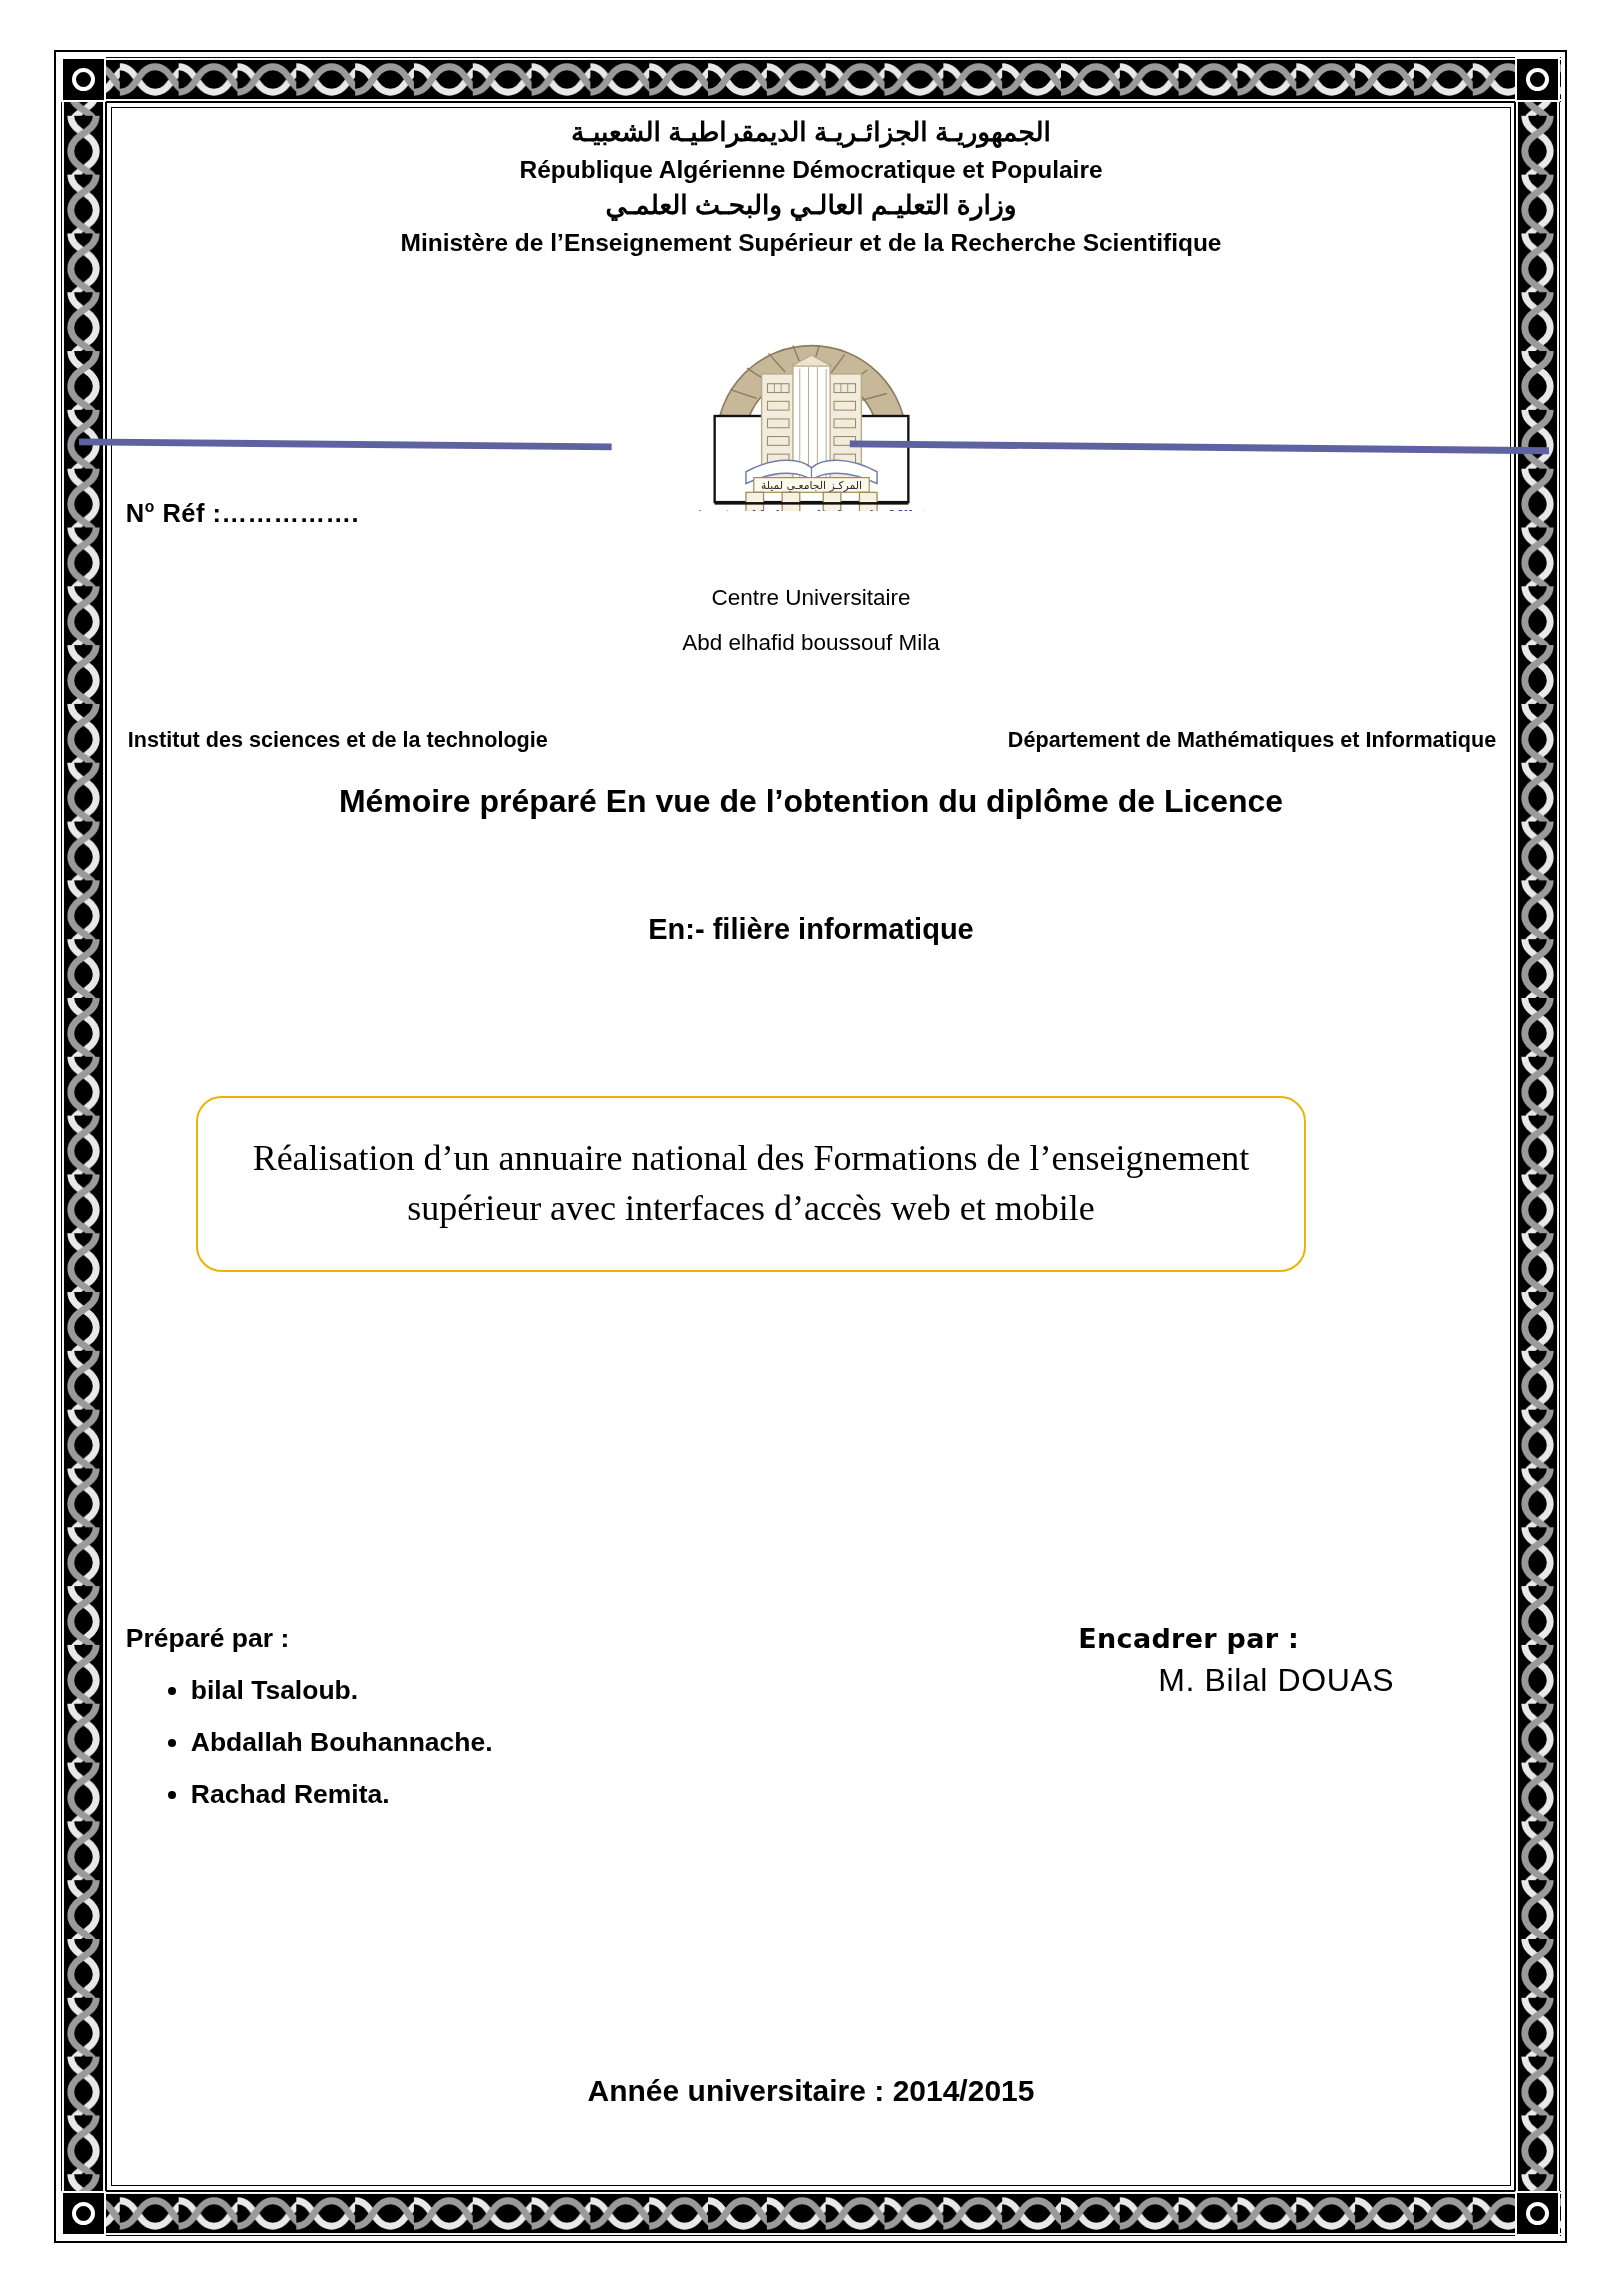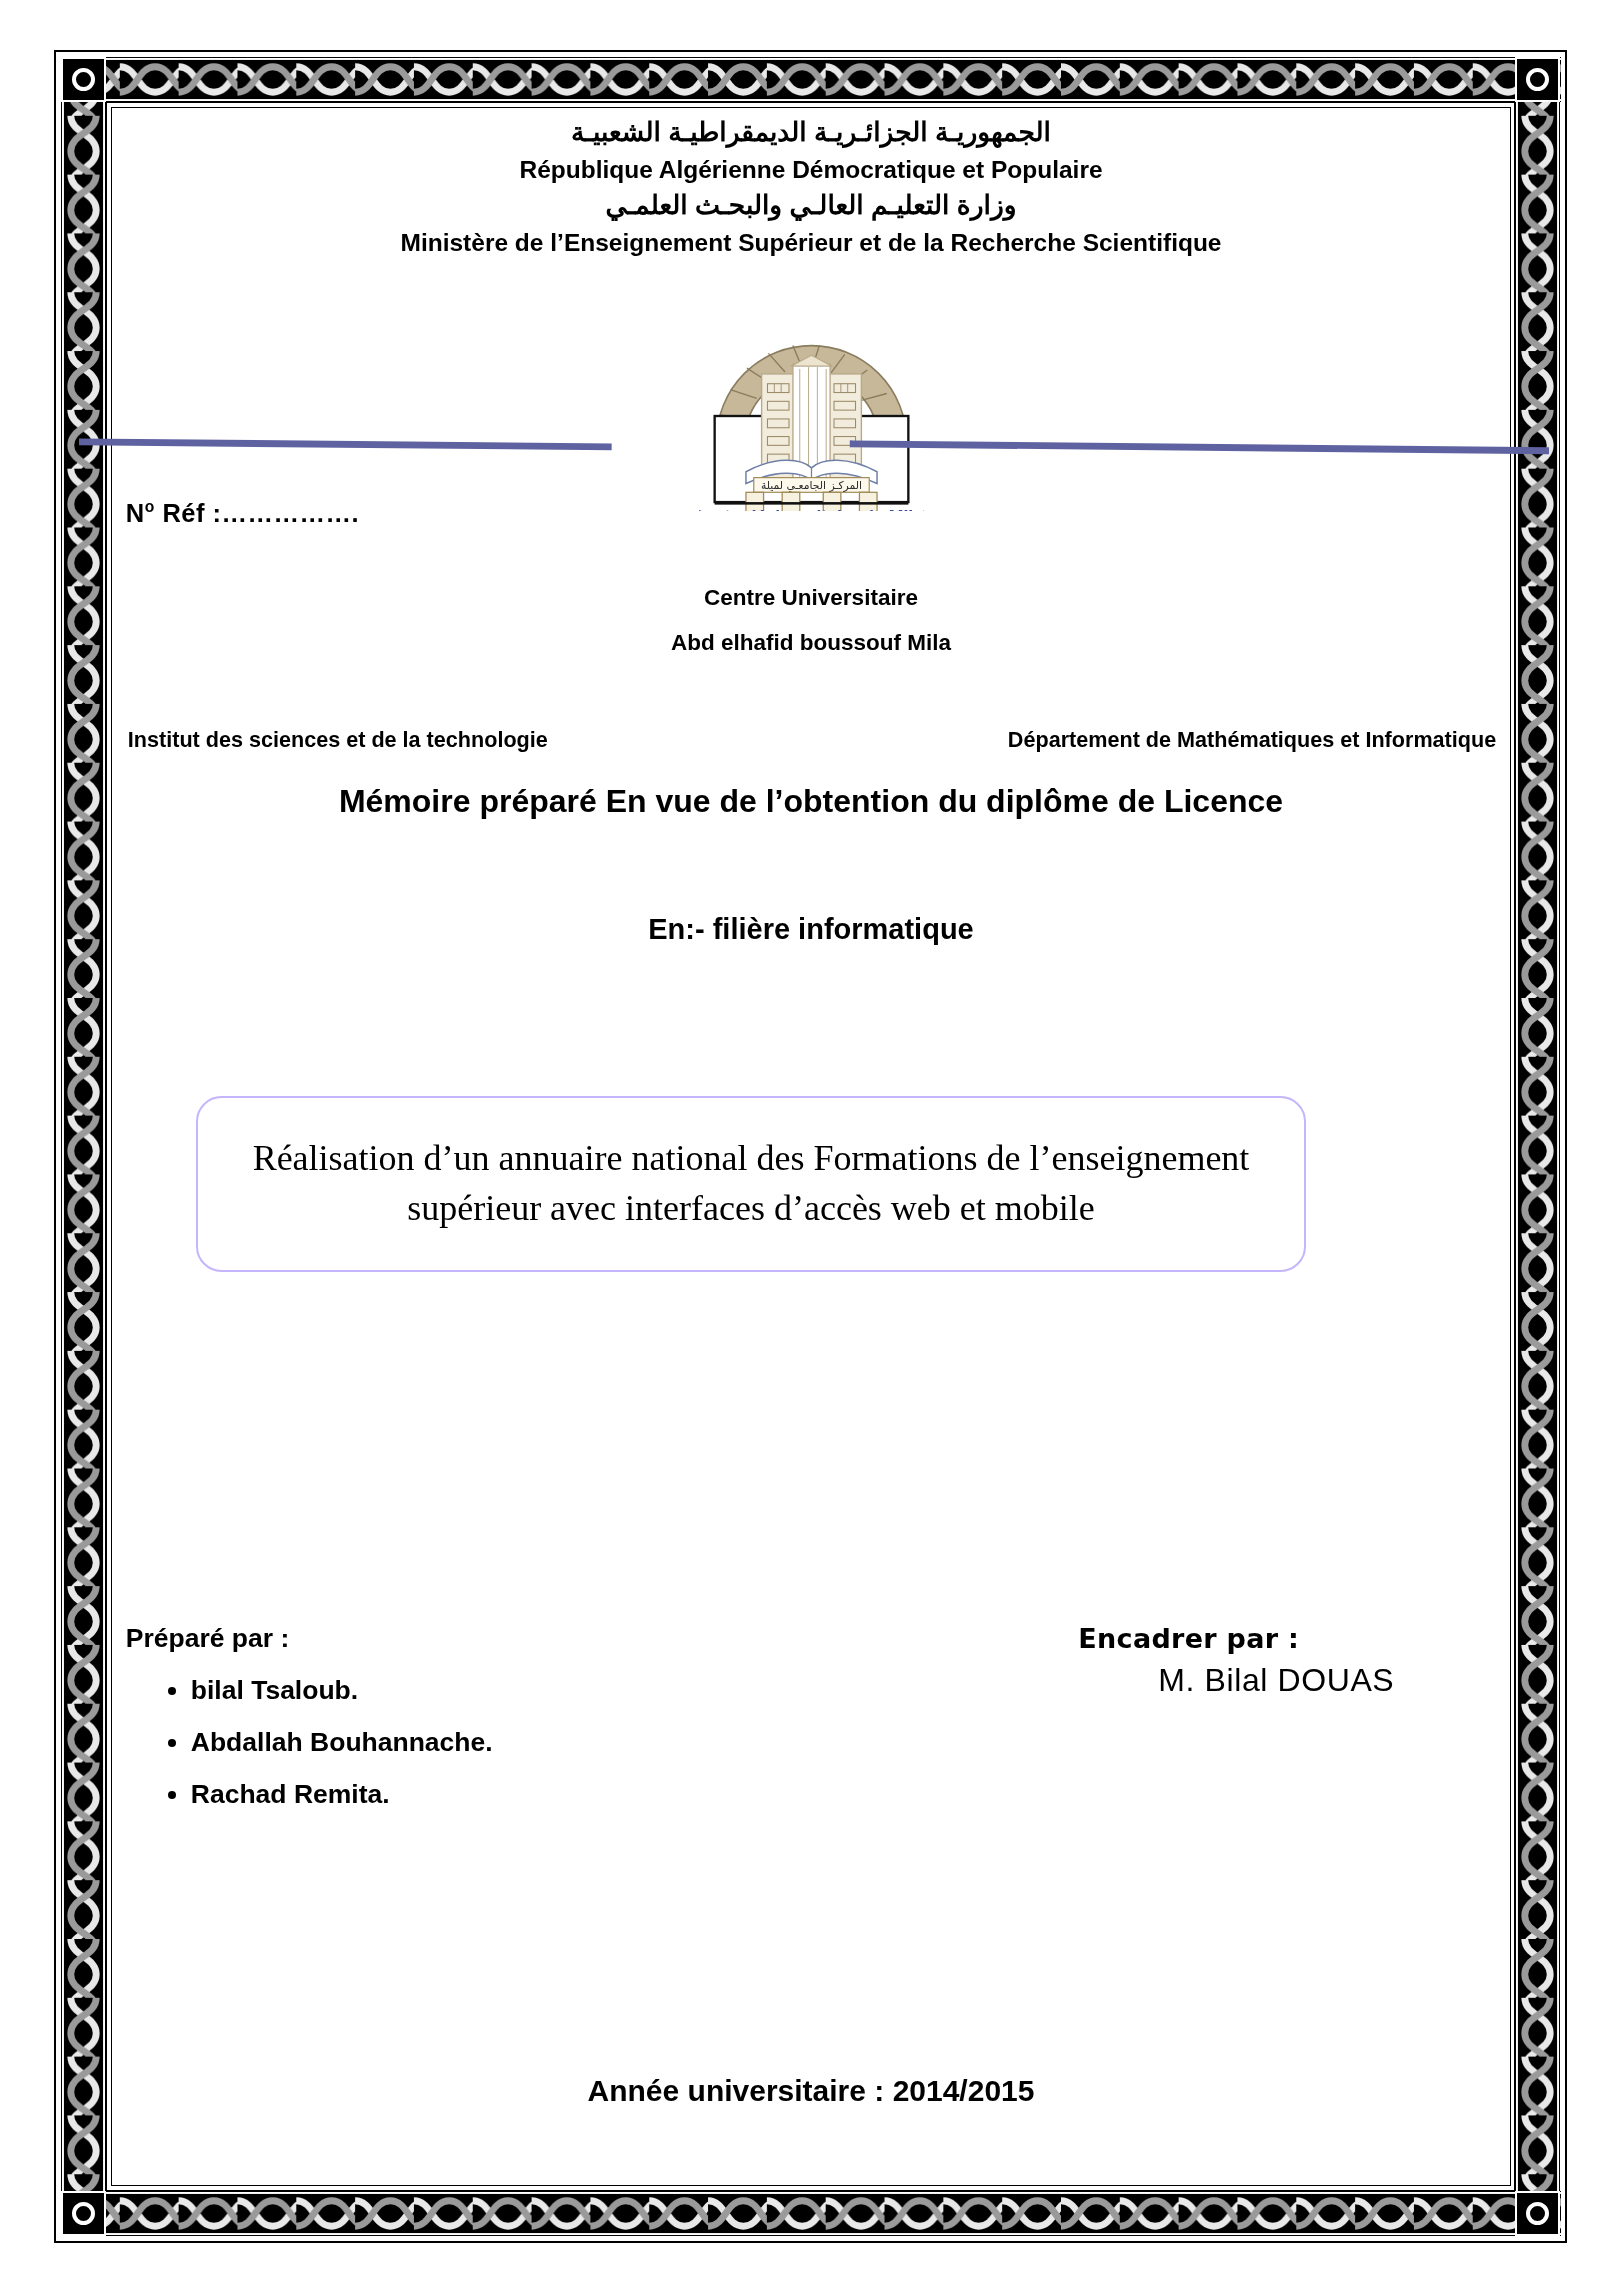--- a/index.html
+++ b/index.html
@@ -140,21 +140,21 @@
     letter-spacing: 0.5px;
   }
   .ref sup { font-size: 15.7px; vertical-align: super; }
 
   .centre {
     position: absolute;
     left: 0; right: 0;
     top: 461px;
     text-align: center;
     font-size: 22.5px;
-    font-weight: bold;
+    font-weight: normal;
     line-height: 2.0;
   }
 
   .inst-row {
     position: absolute;
     left: 0; right: 0;
     top: 613px;
     display: flex;
     justify-content: space-between;
     font-size: 21.6px;
@@ -181,21 +181,21 @@
     font-size: 29px;
     font-weight: bold;
   }
 
   .title-box {
     position: absolute;
     left: 78px;
     top: 982px;
     width: 1110px;
     min-height: 176px;
-    border: 2px solid #c4b5fd;
+    border: 2px solid #eab308;
     border-radius: 25.5px;
     display: flex;
     align-items: center;
     justify-content: center;
     padding: 19.6px 23.5px;
     box-sizing: border-box;
   }
   .title-text {
     font-family: "Liberation Serif", "DejaVu Serif", serif;
     font-size: 36px;

